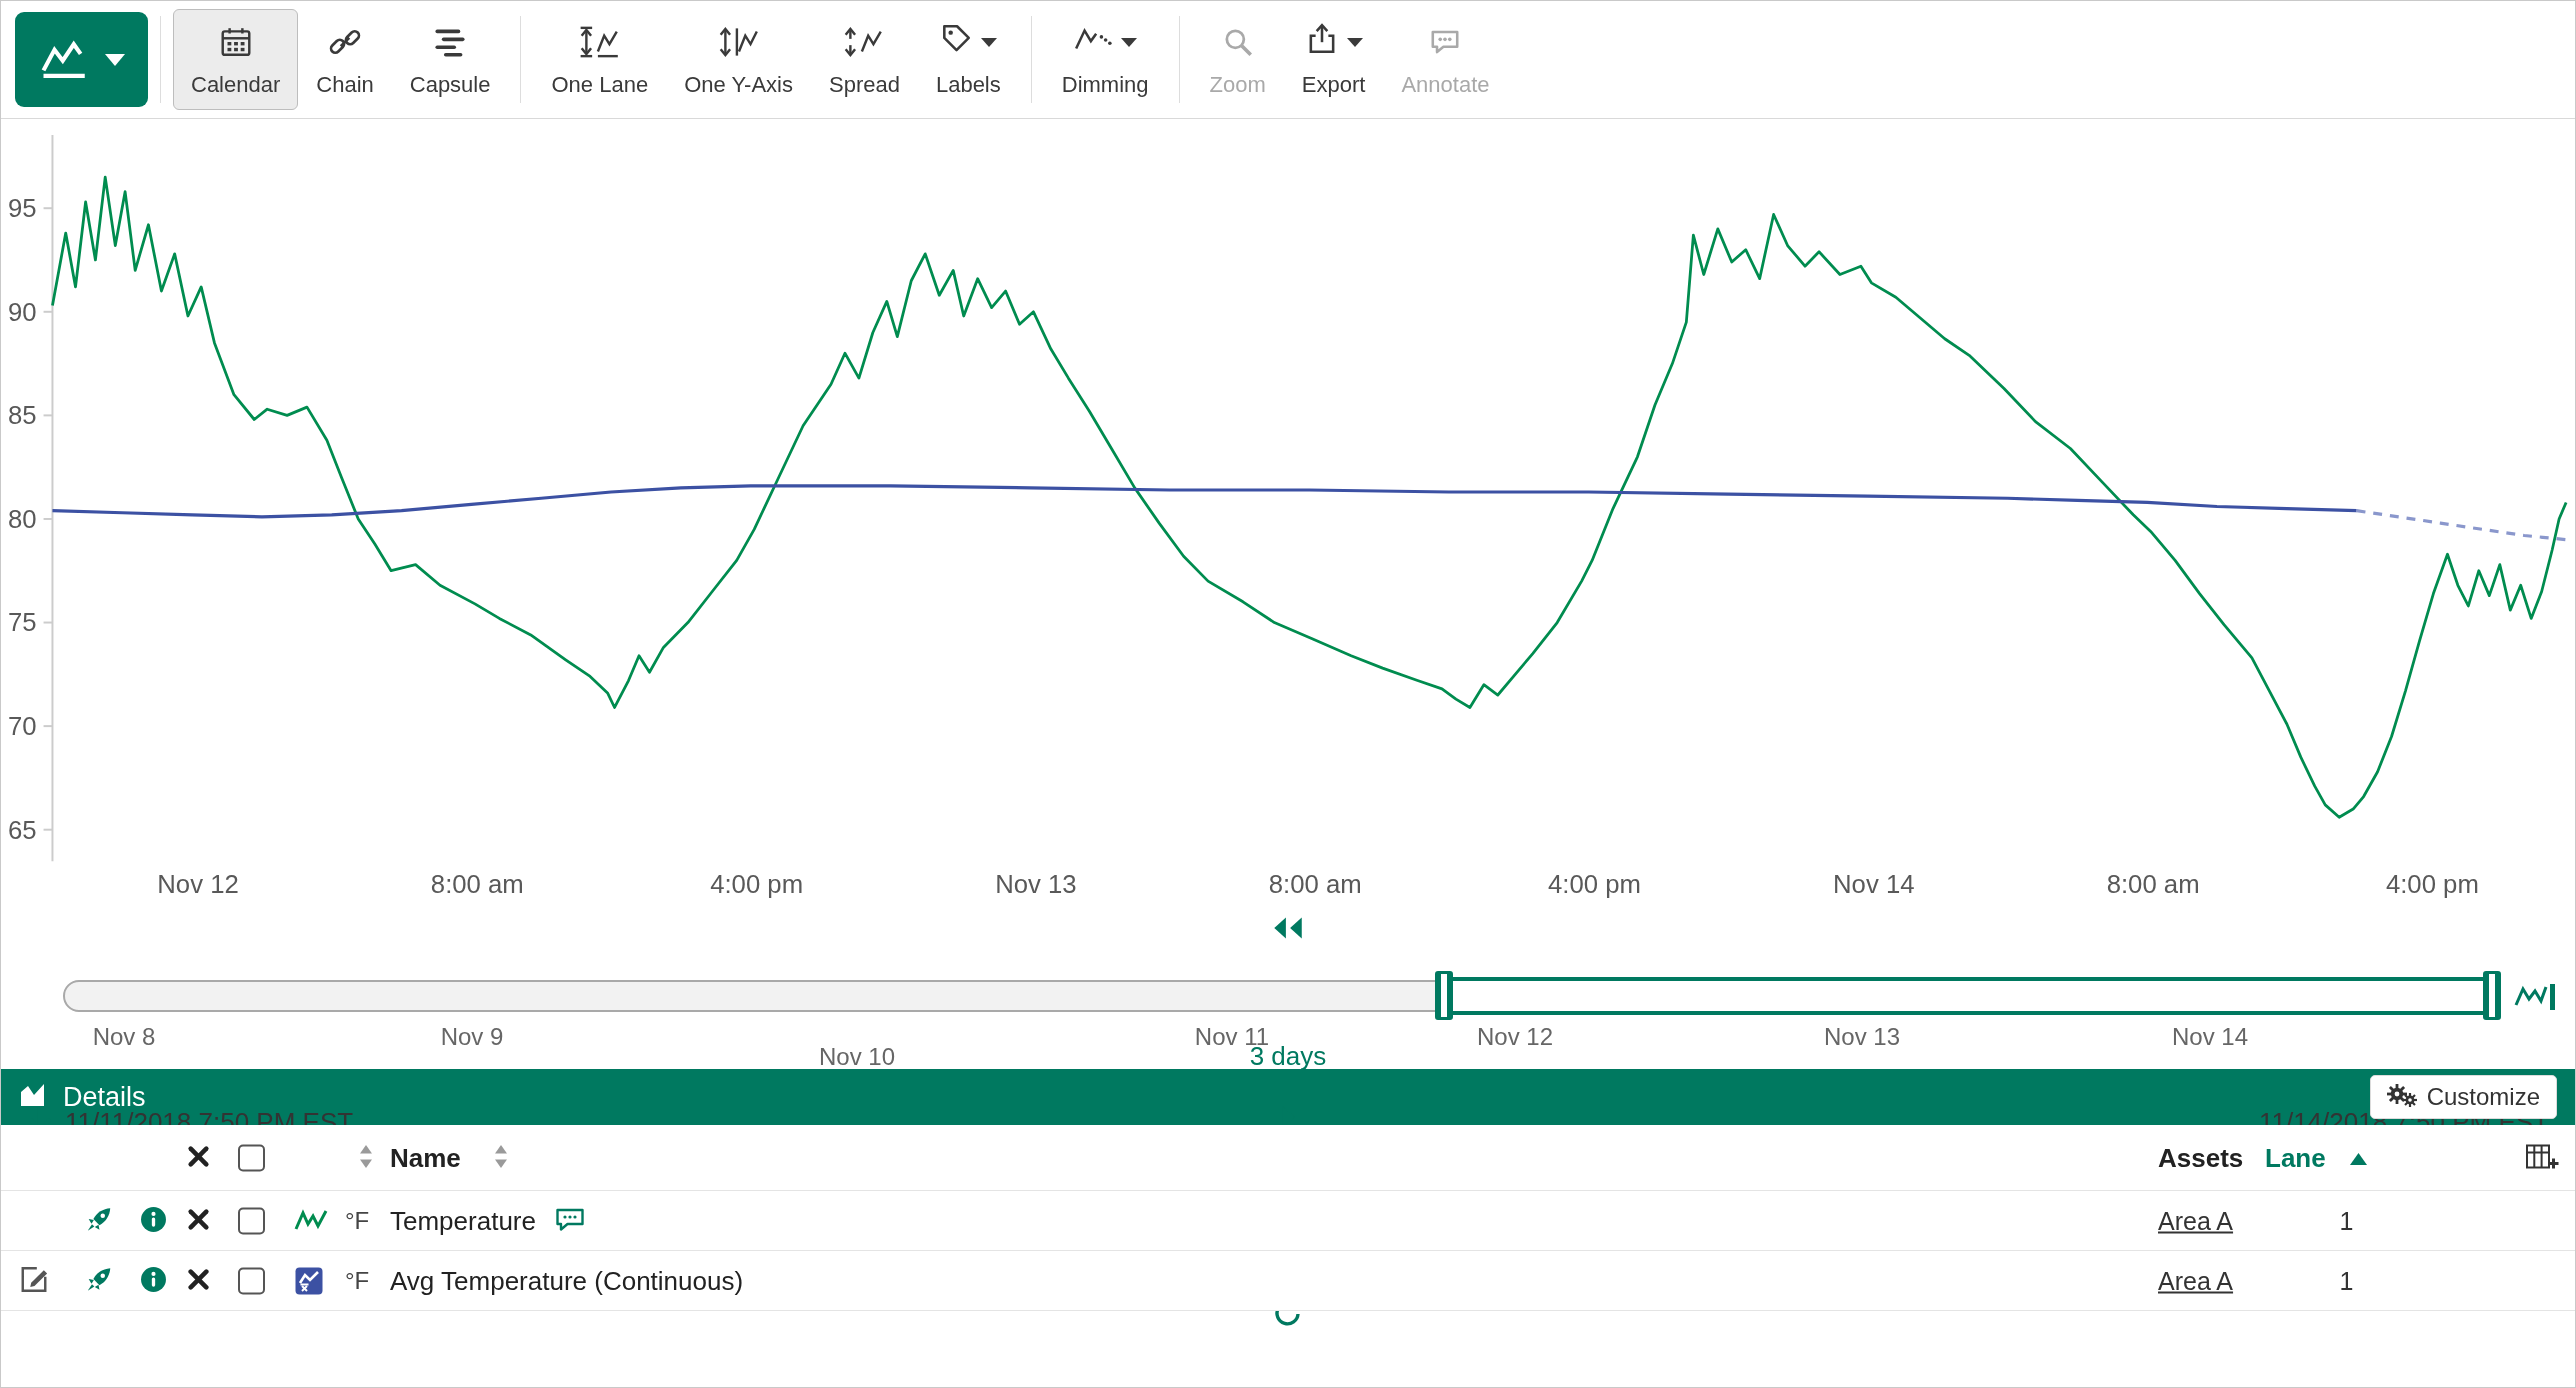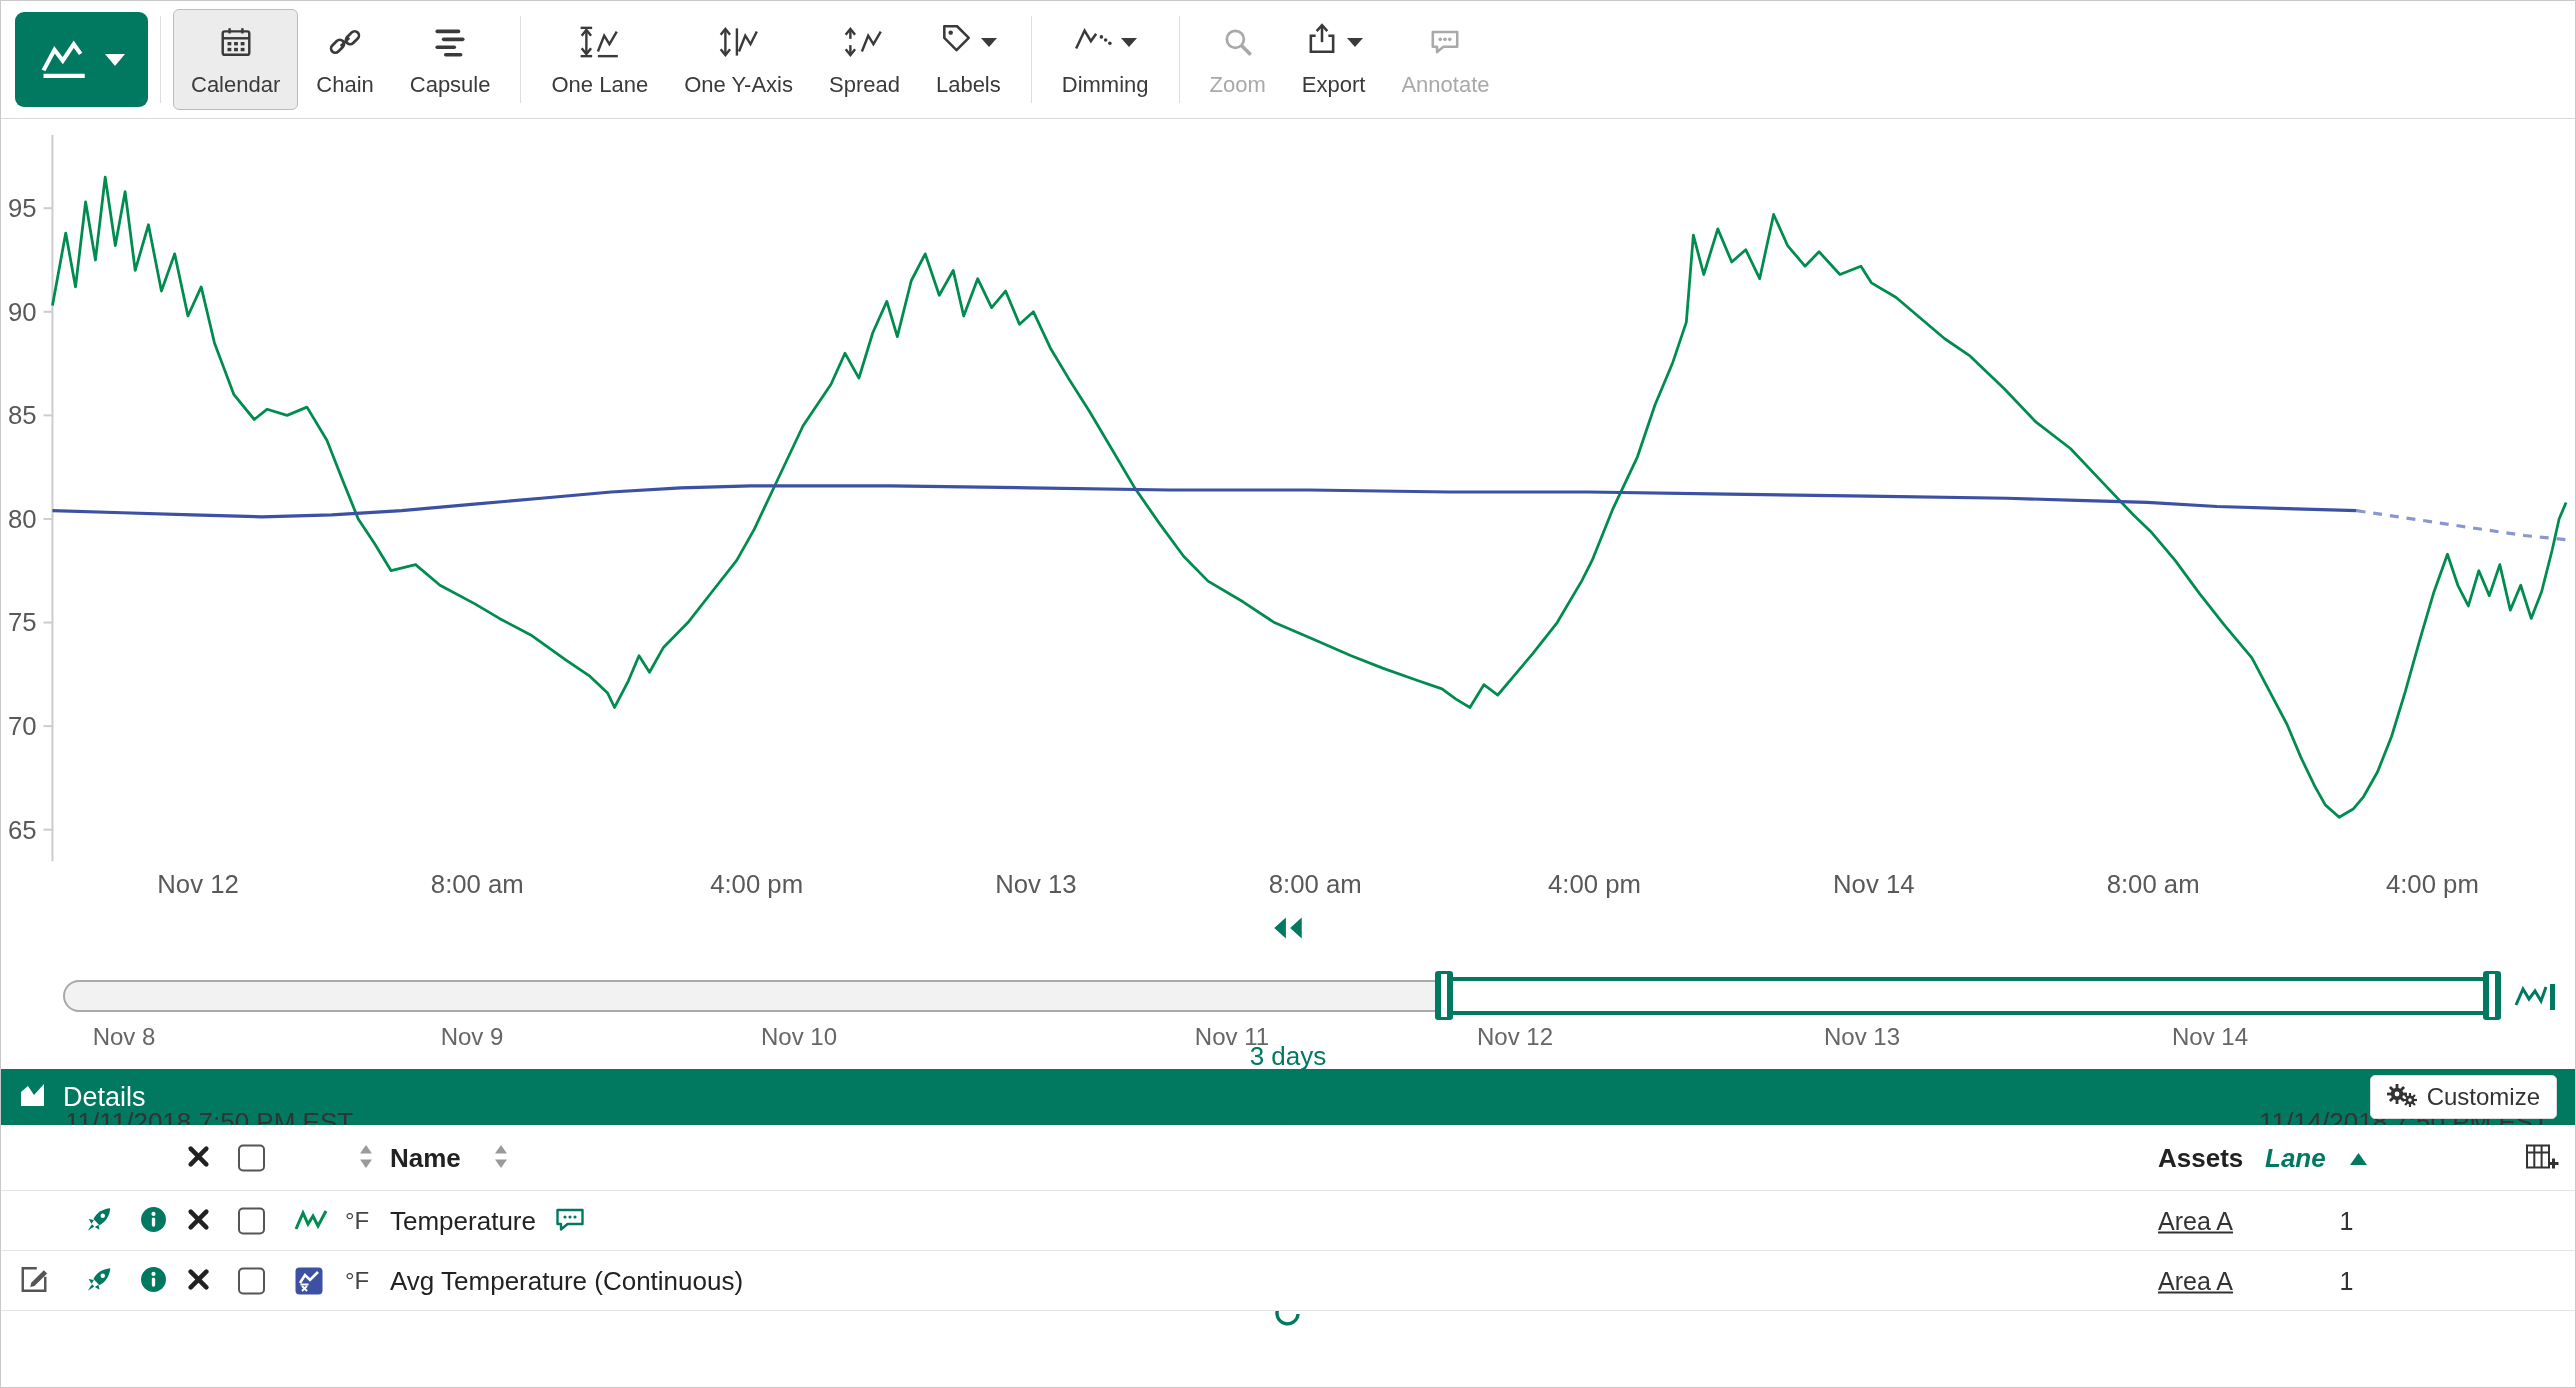--- a/index.html
+++ b/index.html
@@ -60,21 +60,21 @@
   
   .trow{position:relative;height:59px;border-bottom:1px solid #e4e4e4;background:#fff;}
   .trow.thead{height:65px;}
   .cell{position:absolute;top:50%;transform:translateY(-50%);display:flex;align-items:center;}
   .checkbox{width:27px;height:27px;border:2px solid #555;border-radius:5px;background:#fff;
             box-sizing:border-box;cursor:pointer;}
   .hname{font-size:26px;color:#222;font-weight:bold;}
   .rname{font-size:26px;color:#222;}
   .unit{font-size:24px;color:#444;}
   .asset-link{font-size:25px;color:#333;text-decoration:underline;cursor:pointer;}
-  .lane-hdr{font-size:26px;color:#007960;font-weight:bold;cursor:pointer;display:flex;align-items:center;gap:23px;font-style:italic;}
+  .lane-hdr{font-size:26px;color:#007960;font-weight:bold;cursor:pointer;display:flex;align-items:center;gap:23px;}
   .lane-val{font-size:25px;color:#333;justify-content:center;width:59px;}
   .iconbtn{background:none;border:none;padding:0;cursor:pointer;display:flex;align-items:center;}
 
   .c-edit{left:18px;} .c-rocket{left:83px;} .c-info{left:139px;} .c-x{left:185px;}
   .c-check{left:237px;} .c-type{left:293px;} .c-unit{left:344px;} .c-name{left:389px;}
   .c-sort1{left:357px;} .c-sort2{left:492px;}
   .c-assets{left:2157px;} .c-lane{left:2264px;} .c-laneval{left:2316px;}
   .c-addcol{right:16px;left:auto;}
 </style>
 </head>
@@ -340,21 +340,21 @@
   </div>
 
   <div class="overview">
     <div class="ov-track"></div>
     <div class="ov-selection" id="ov-selection" style="left: 1443px; width: 1048px;"></div>
     <div class="ov-handle" id="ov-handle-left" style="left: 1434px;"></div>
     <div class="ov-handle" id="ov-handle-right" style="left: 2482px;"></div>
     <div id="ov-ticks">
         <span style="left: 123px;">Nov 8</span>
         <span style="left: 471px;">Nov 9</span>
-        <span style="left: 798px;">Nov 10</span>
+        <span style="left: 856px; margin-top: 20px;">Nov 10</span>
         <span style="left: 1231px;">Nov 11</span>
         <span style="left: 1514px;">Nov 12</span>
         <span style="left: 1861px;">Nov 13</span>
         <span style="left: 2209px;">Nov 14</span>
       </div>
     <button class="ov-icon">
       <span>
         <svg width="44" height="36" viewBox="0 0 44 36">
             <polyline points="3,26 10,10 16,20 22,12 28,22 33,8" fill="none" stroke="#007960" stroke-width="3"></polyline>
             <rect x="37" y="5" width="5" height="26" fill="#007960"></rect>

